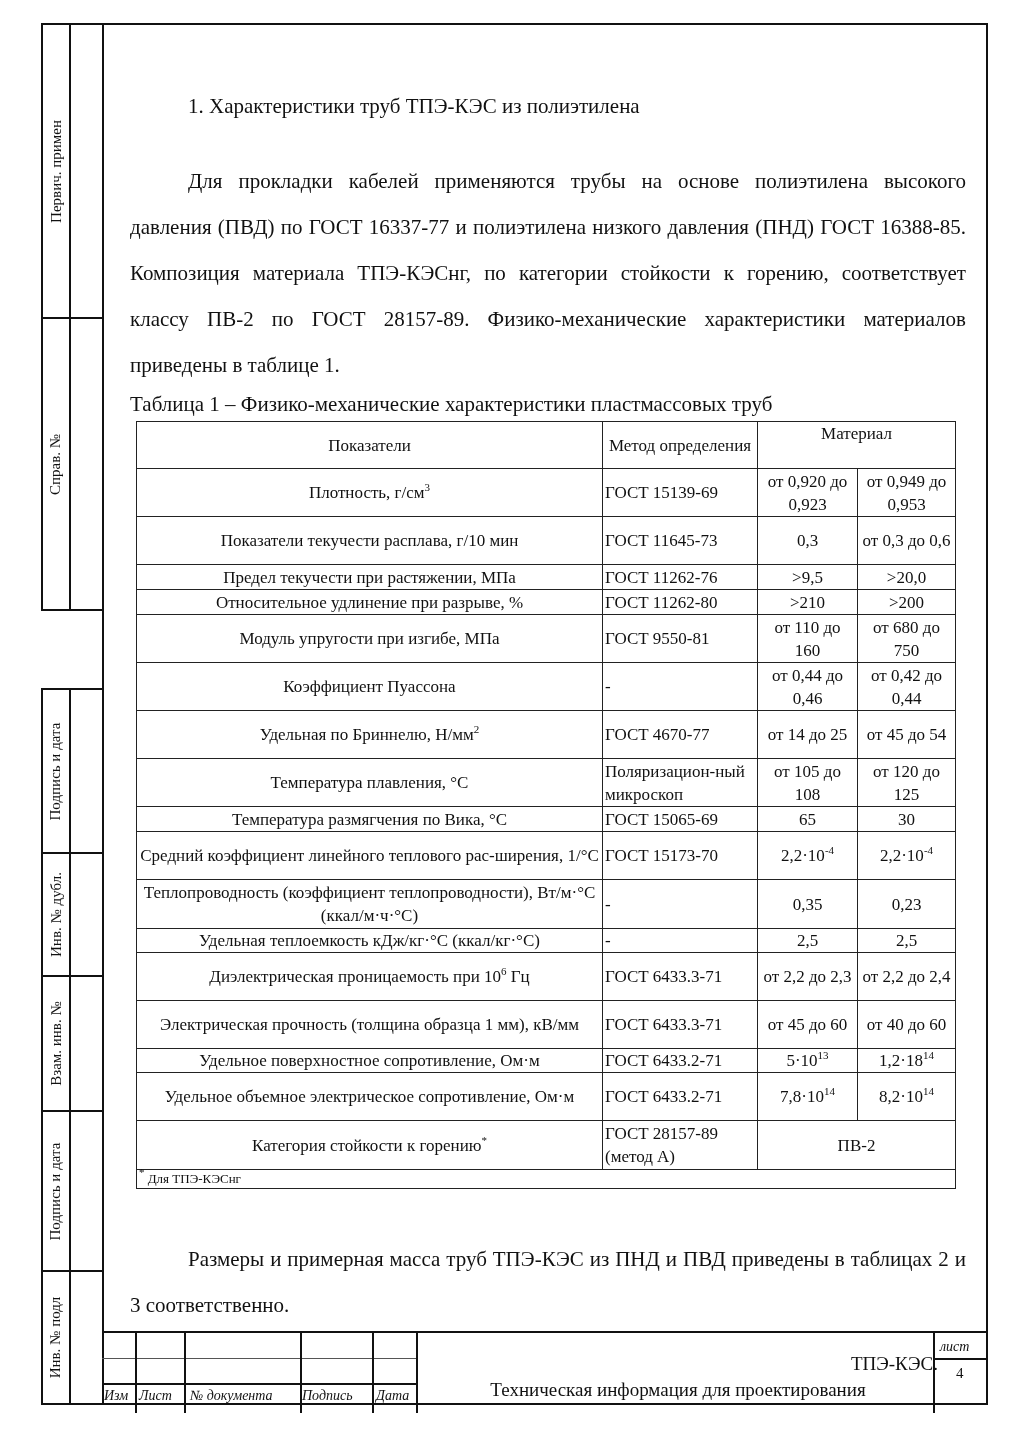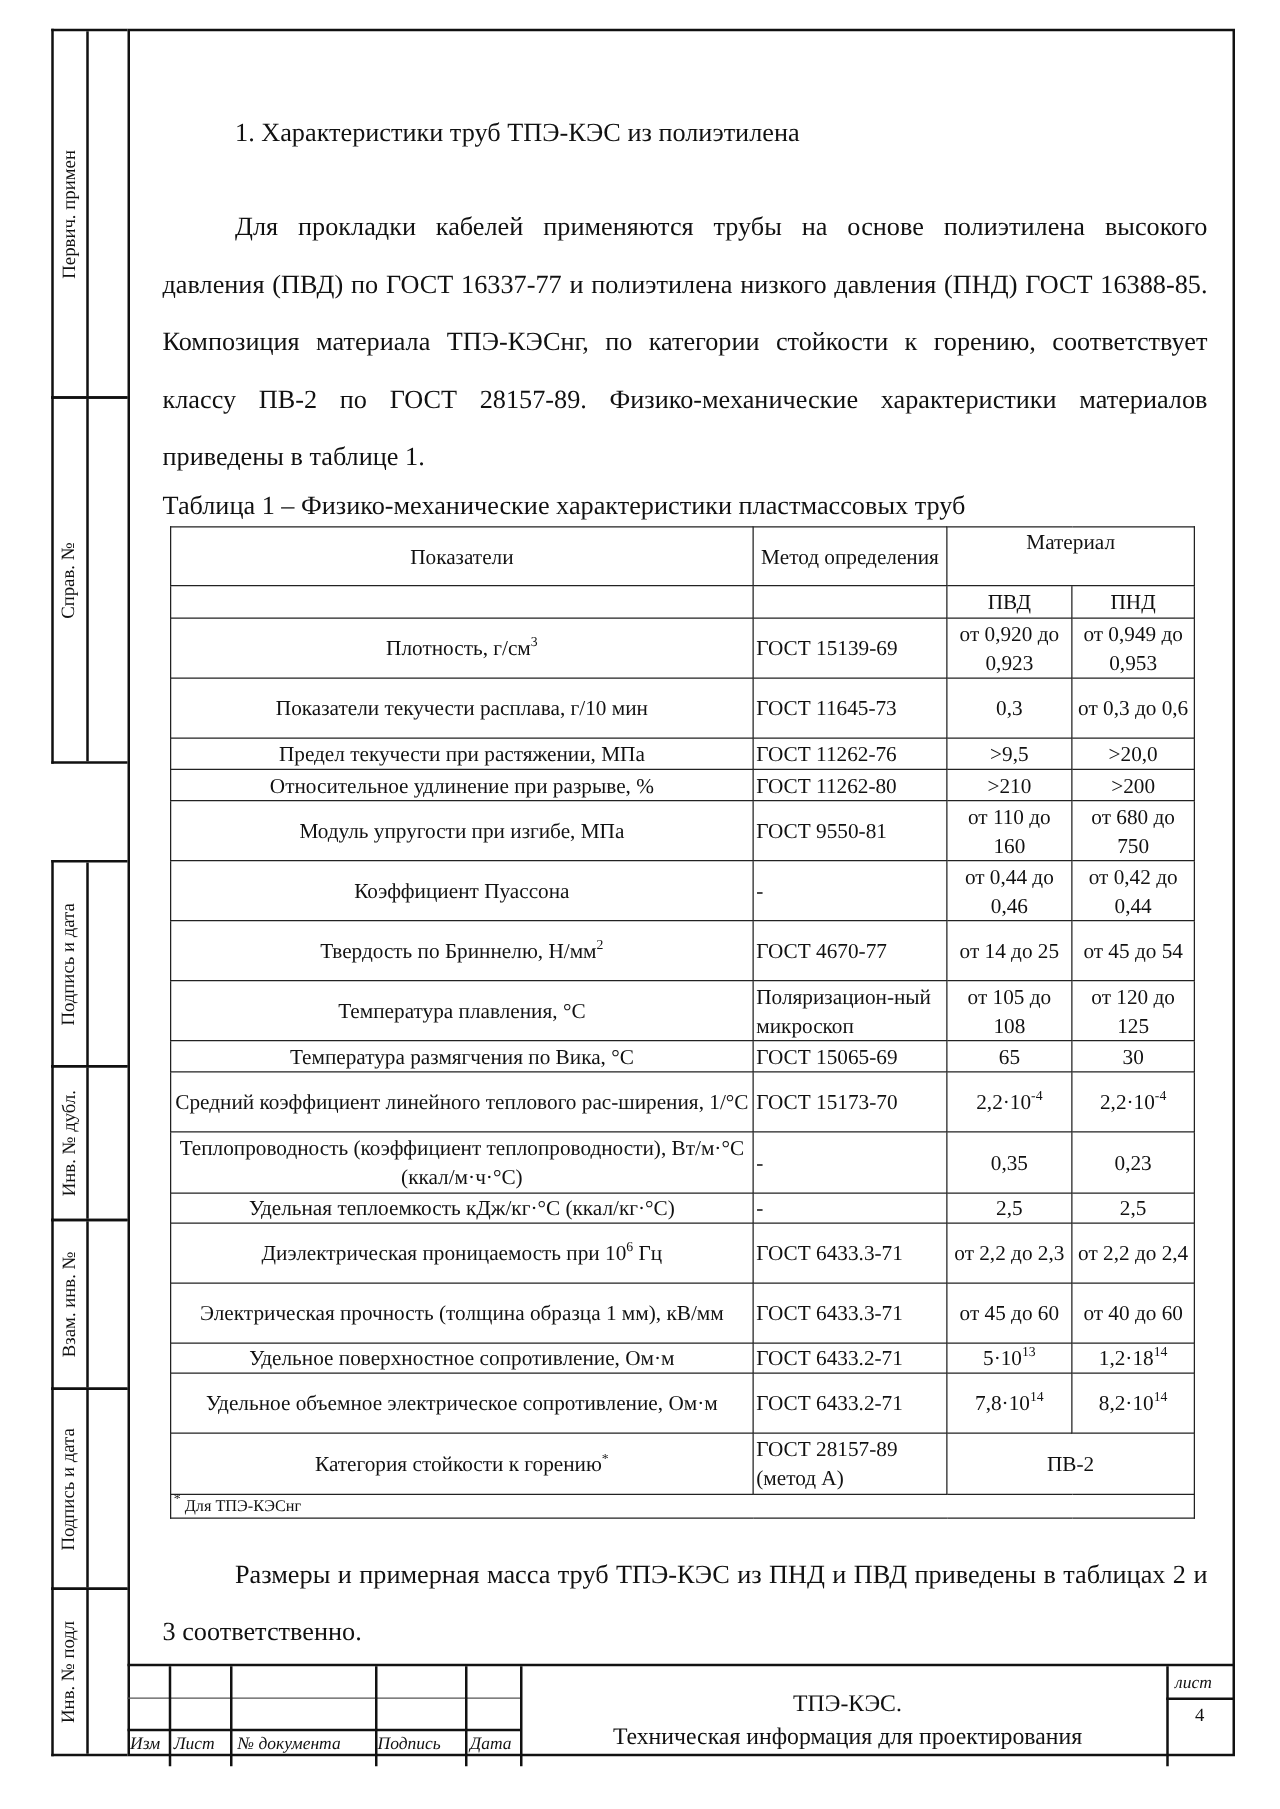--- a/index.html
+++ b/index.html
@@ -91,26 +91,20 @@
       <col style="width:155px">
       <col style="width:100px">
       <col style="width:98px">
     </colgroup>
   <tbody>
       <tr style="height:47px">
     <td>Показатели</td>
     <td>Метод определения</td>
     <td colspan="2" style="vertical-align:top;">Материал</td>
   </tr>
-  <tr style="height:26px">
-    <td></td>
-    <td></td>
-    <td>ПВД</td>
-    <td>ПНД</td>
-  </tr>
   </tbody>
     <tbody id="tbody-rows">
       <tr style="height: 48px;">
         <td><span>Плотность, г/см</span><sup>3</sup></td>
         <td class="m">ГОСТ 15139-69</td>
         <td><span>от 0,920 до 0,923</span></td>
         <td><span>от 0,949 до 0,953</span></td>
       </tr>
       <tr style="height: 48px;">
         <td><span>Показатели текучести расплава, г/10 мин</span></td>
@@ -136,21 +130,21 @@
         <td><span>от 110 до 160</span></td>
         <td><span>от 680 до 750</span></td>
       </tr>
       <tr style="height: 48px;">
         <td><span>Коэффициент Пуассона</span></td>
         <td class="m">-</td>
         <td><span>от 0,44 до 0,46</span></td>
         <td><span>от 0,42 до 0,44</span></td>
       </tr>
       <tr style="height: 48px;">
-        <td><span>Твердость по Бриннелю, Н/мм</span><sup>2</sup></td>
+        <td><span>Удельная по Бриннелю, Н/мм</span><sup>2</sup></td>
         <td class="m">ГОСТ 4670-77</td>
         <td><span>от 14 до 25</span></td>
         <td><span>от 45 до 54</span></td>
       </tr>
       <tr style="height: 48px;">
         <td><span>Температура плавления, °С</span></td>
         <td class="m">Поляризацион-ный микроскоп</td>
         <td><span>от 105 до 108</span></td>
         <td><span>от 120 до 125</span></td>
       </tr>
@@ -225,17 +219,17 @@
   <div class="tbv" style="left:198px;"></div>
   <div class="tbv" style="left:270px;"></div>
   <div class="tbv" style="left:314px;"></div>
   <div class="tbv" style="left:831px;"></div>
   <div class="tbhb" style="left:831px;width:55px;top:25px;"></div>
   <span class="tbl" style="left:2px;">Изм</span>
   <span class="tbl" style="left:37px;">Лист</span>
   <span class="tbl" style="left:88px;">№ документа</span>
   <span class="tbl" style="left:200px;">Подпись</span>
   <span class="tbl" style="left:274px;">Дата</span>
-  <div class="doc-title" style="top:20px;">ТПЭ-КЭС.</div>
+  <div class="doc-title" style="top:20px;text-align:right;">ТПЭ-КЭС.</div>
   <div class="doc-title" style="top:46px;">Техническая информация для проектирования</div>
   <span class="tbl" style="left:838px;top:6px;">лист</span>
   <span class="abs" style="left:854px;top:32px;font-size:15px;">4</span>
 </div>
 
 </body></html>

